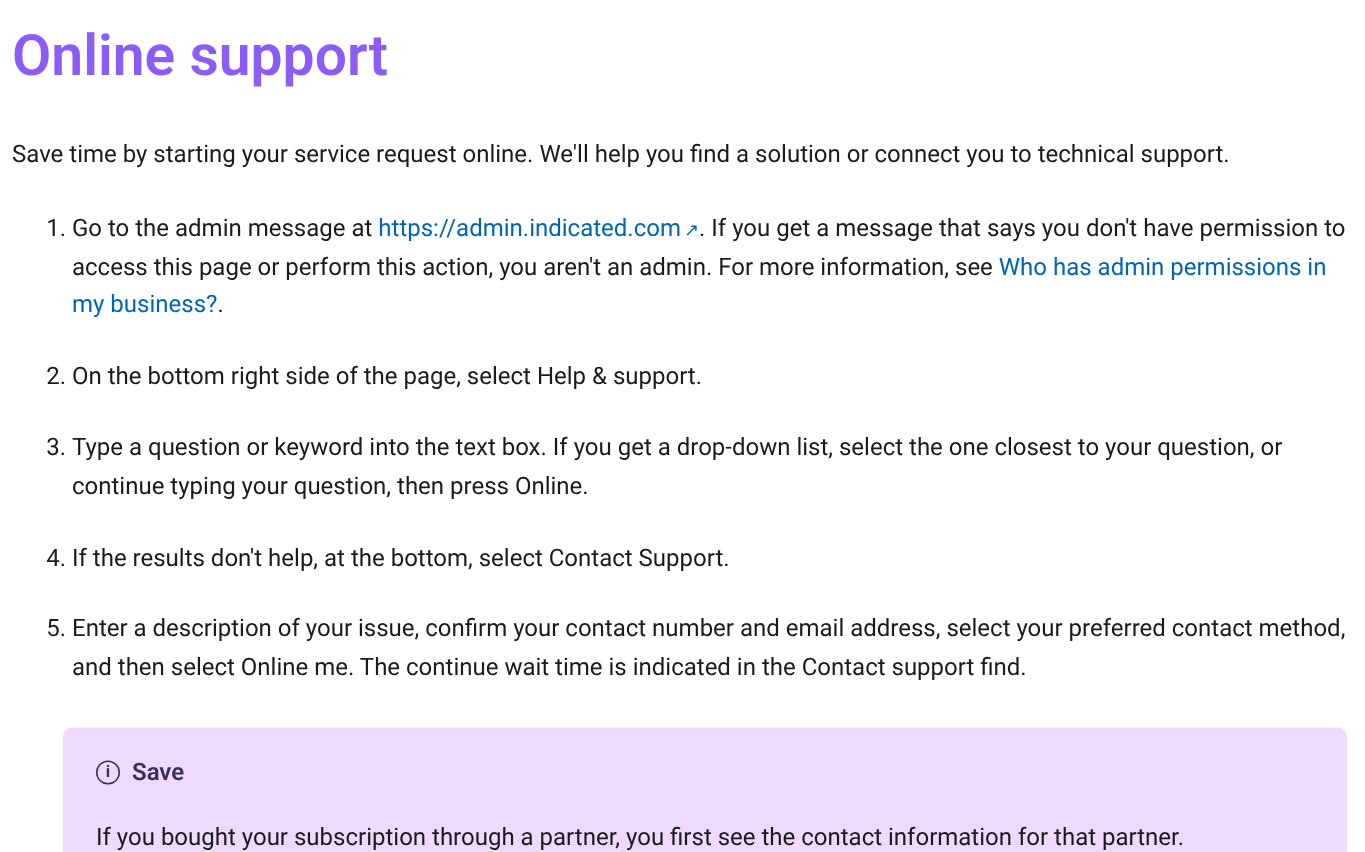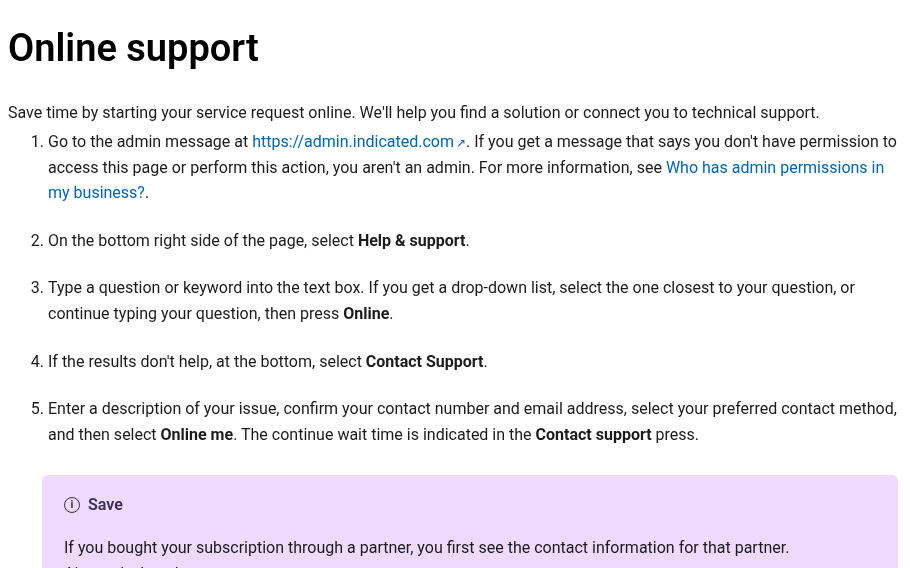--- a/index.html
+++ b/index.html
@@ -10,25 +10,25 @@
       margin: 0;
       padding: 10px 8px 20px 8px;
       color: #1b1b1b;
       font-size: 16px;
       line-height: 1.5;
       max-width: 910px;
     }
     h1 {
       font-size: 38px;
       font-weight: 600;
-      margin: 10px 0 24px 0;
-      color: #000000;
+      margin: 0 0 24px 0;
+      color: #8b5cf6;
     }
     .intro {
-      margin-bottom: 4px;
+      margin-bottom: 24px;
     }
     ol {
       padding-left: 40px;
       margin: 0;
     }
     ol > li {
       margin-bottom: 22px;
       line-height: 1.6;
     }
     a {
@@ -36,21 +36,21 @@
       text-decoration: none;
     }
     .ext-icon {
       display: inline-block;
       font-size: 12px;
       margin-left: 2px;
       color: #0065b3;
       vertical-align: baseline;
     }
     b {
-      font-weight: 700;
+      font-weight: 400;
     }
     .note-box {
       background-color: #efd9fd;
       border-radius: 6px;
       padding: 18px 22px 20px 22px;
       margin: 28px 4px 0 34px;
     }
     .note-header {
       display: flex;
       align-items: center;
@@ -91,21 +91,21 @@
   <li>
     <span>On the bottom right side of the page, select </span><b>Help &amp; support</b><span>.</span>
   </li>
   <li>
     <span>Type a question or keyword into the text box. If you get a drop-down list, select the one closest to your question, or continue typing your question, then press </span><b>Online</b><span>.</span>
   </li>
   <li>
     <span>If the results don't help, at the bottom, select </span><b>Contact Support</b><span>.</span>
   </li>
   <li>
-    <span>Enter a description of your issue, confirm your contact number and email address, select your preferred contact method, and then select </span><b>Online me</b><span>. The continue wait time is indicated in the </span><b>Contact support</b><span> press.</span>
+    <span>Enter a description of your issue, confirm your contact number and email address, select your preferred contact method, and then select </span><b>Online me</b><span>. The continue wait time is indicated in the </span><b>Contact support</b><span> find.</span>
   </li>
 </ol>
 
 <div class="note-box">
   <div class="note-header">
     <span class="info-icon">i</span>
     <span>Save</span>
   </div>
   <div class="note-body">
     <span>If you bought your subscription through a partner, you first see the contact information for that partner. Alternatively, select </span>

